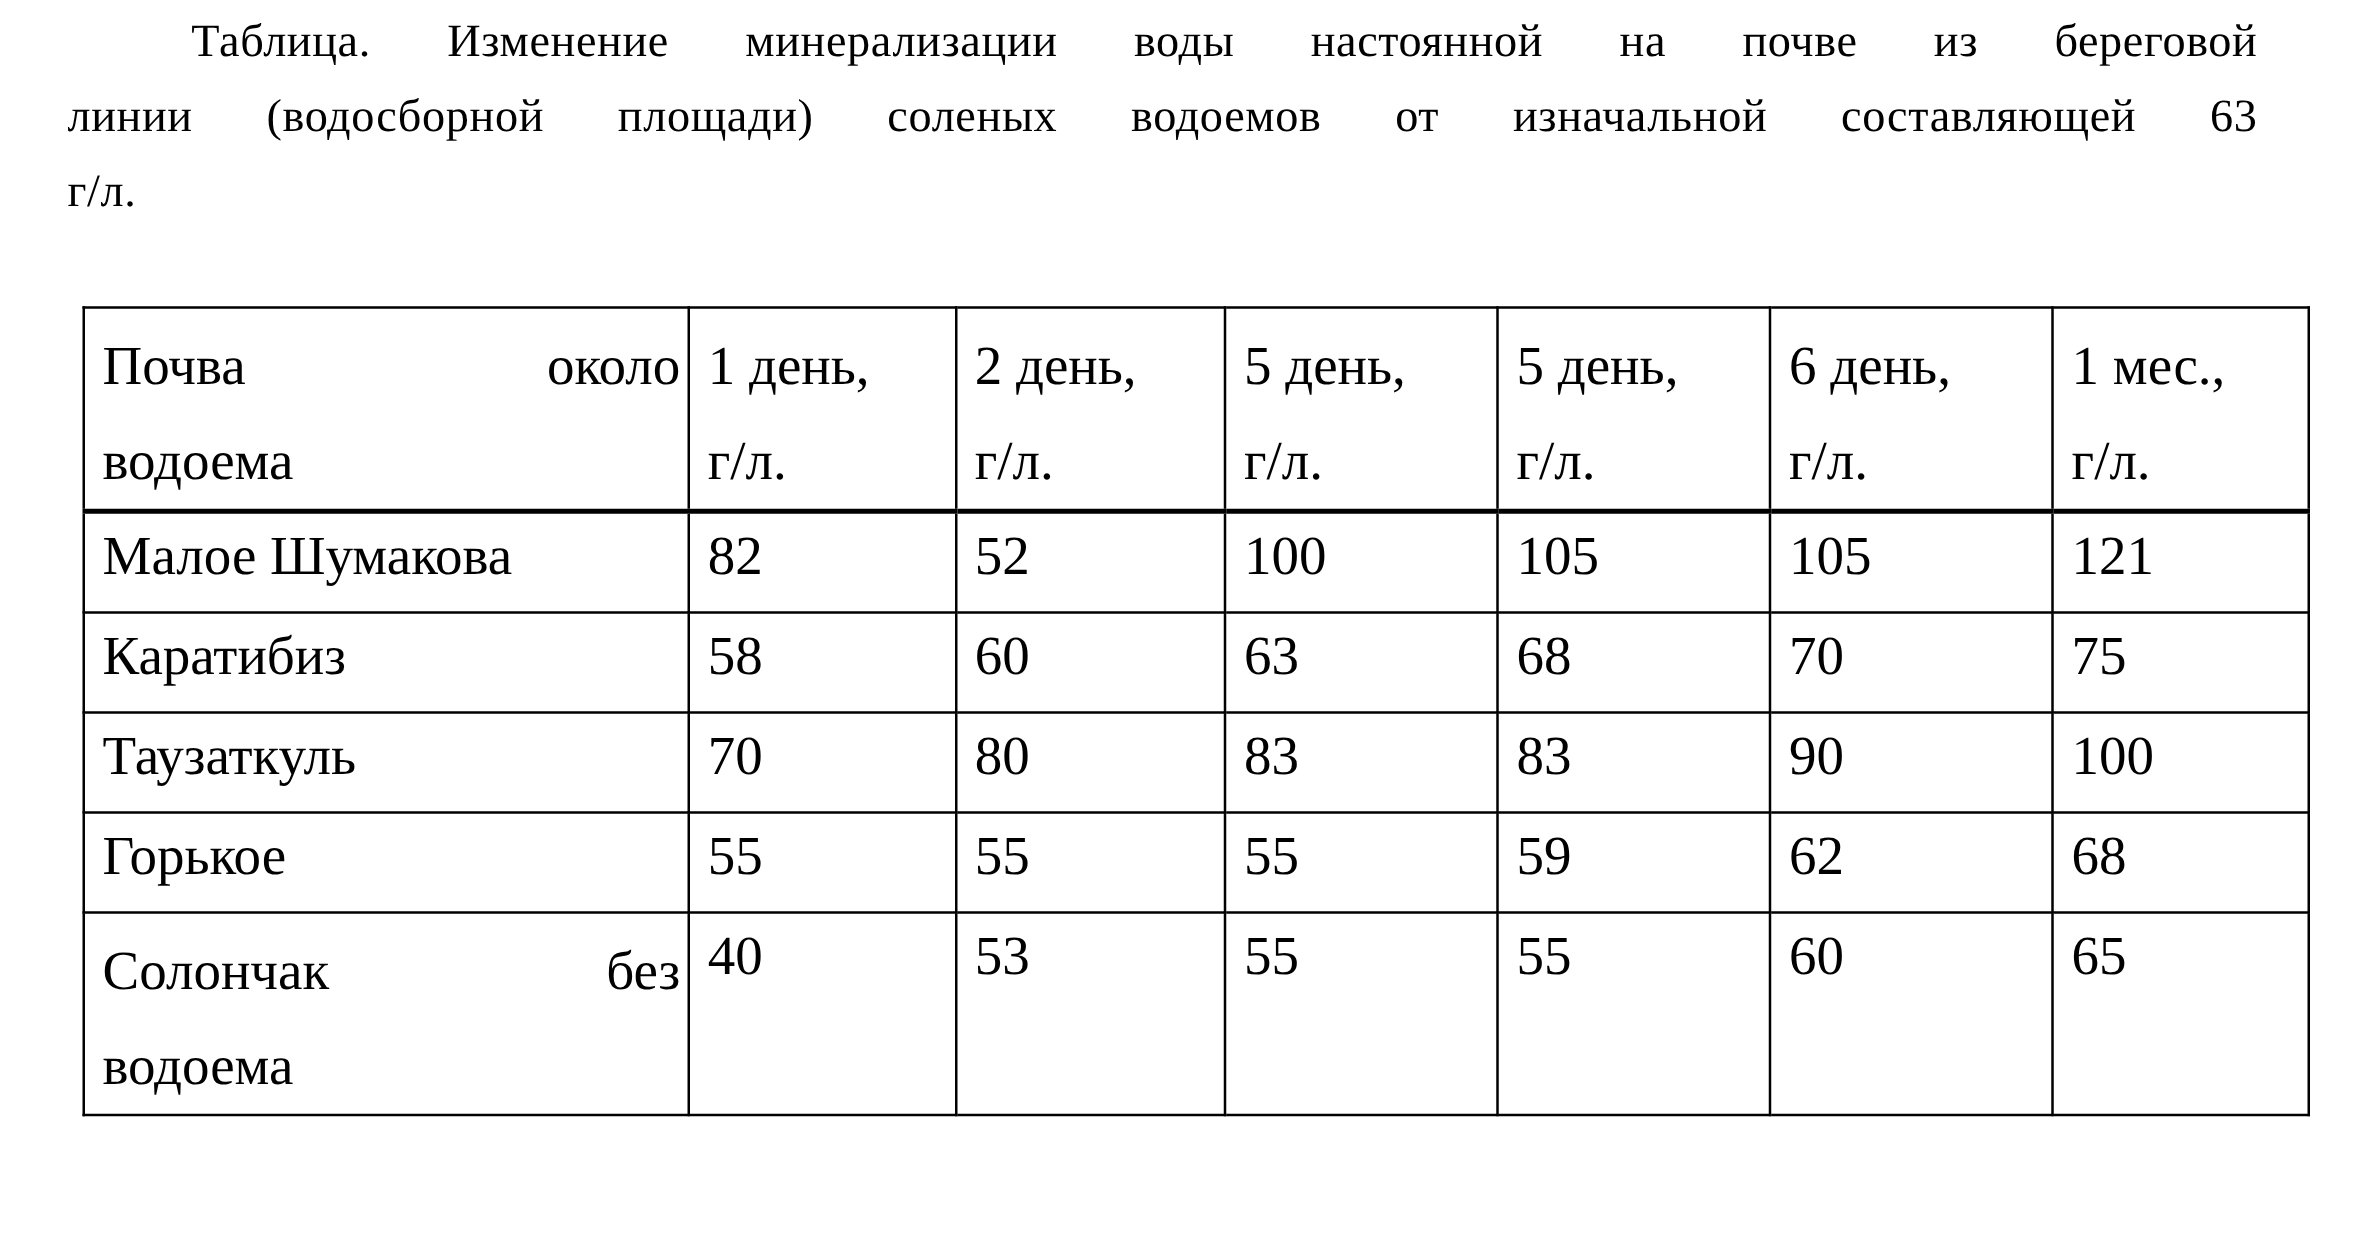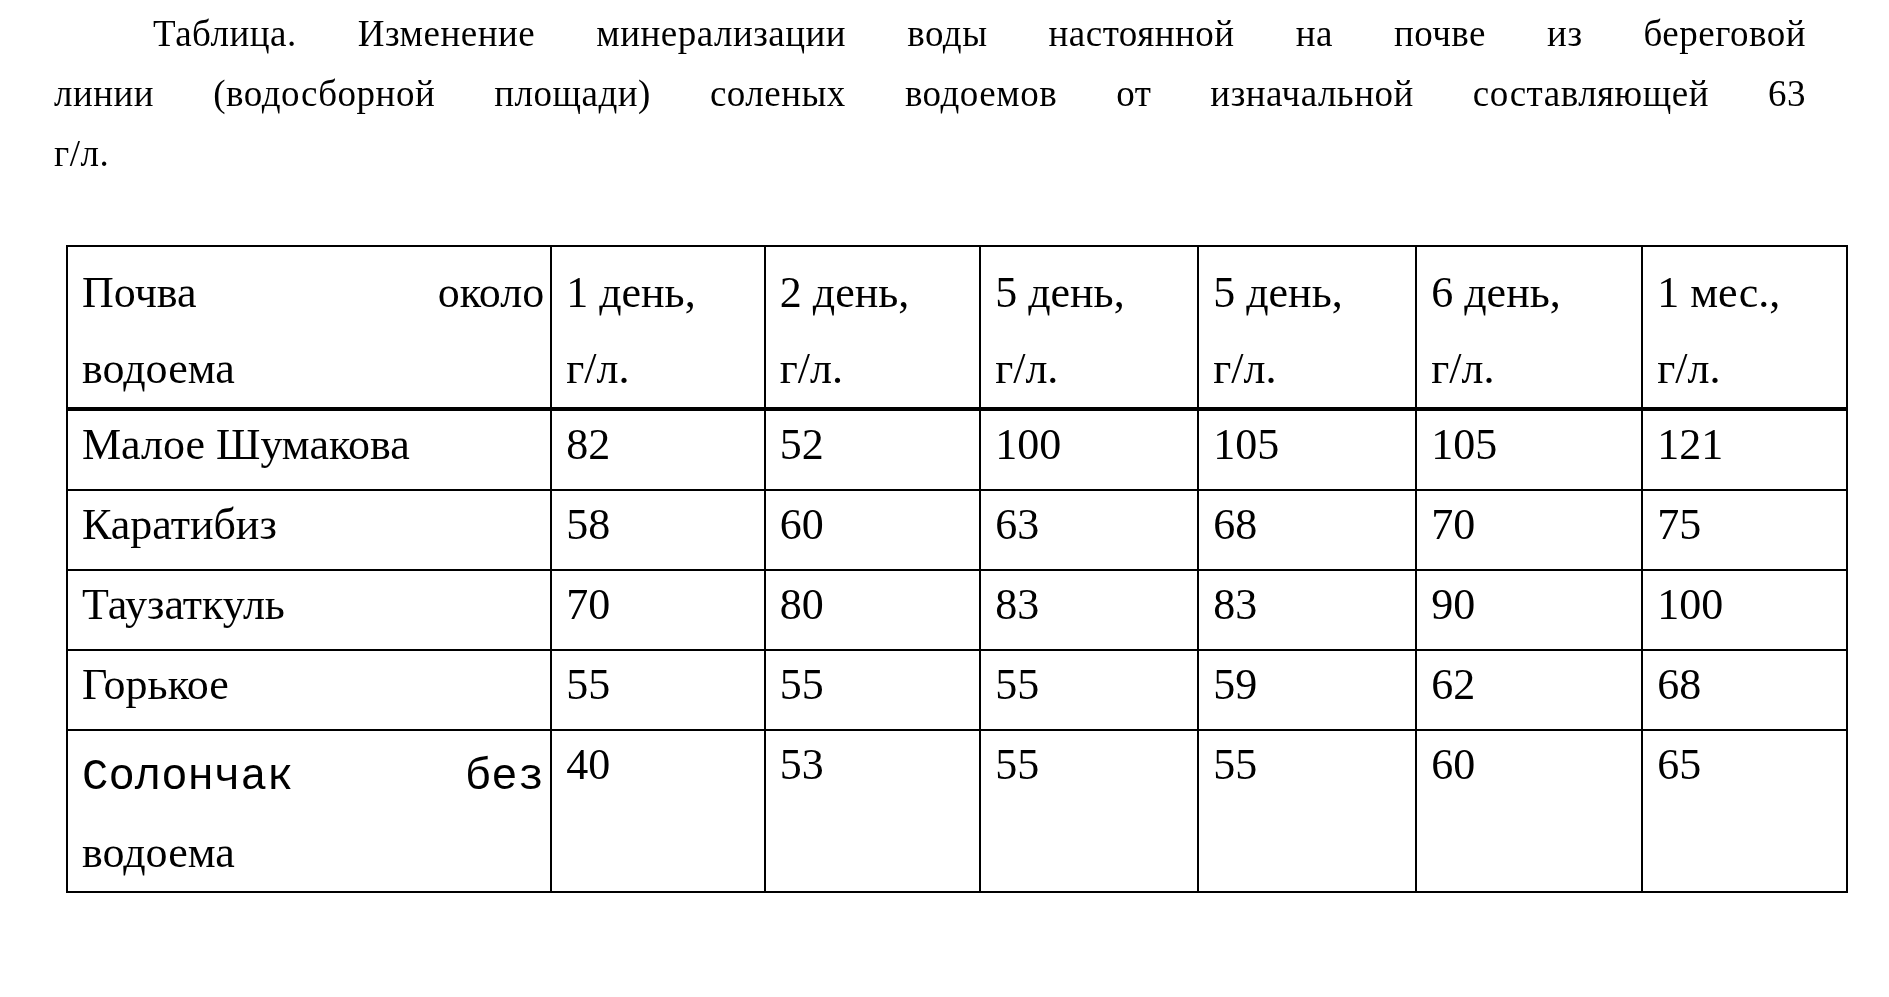--- a/index.html
+++ b/index.html
@@ -77,21 +77,20 @@
   .cell-line {
     line-height: 52px;
     white-space: nowrap;
   }
   .cell-line.spread {
     text-align: justify;
     text-align-last: justify;
     white-space: normal;
     line-height: 76px;
     height: 76px;
-    font-family: Liberation Mono, monospace;
   }
   .cell-line.second { line-height: 76px; height: 76px; }
 </style>
 </head>
 <body>
 
 <div class="doc-title">
   <div class="title-line first">Таблица. Изменение минерализации воды настоянной на почве из береговой</div>
   <div class="title-line">линии (водосборной площади) соленых водоемов от изначальной составляющей 63</div>
   <div class="title-line last">г/л.</div>

